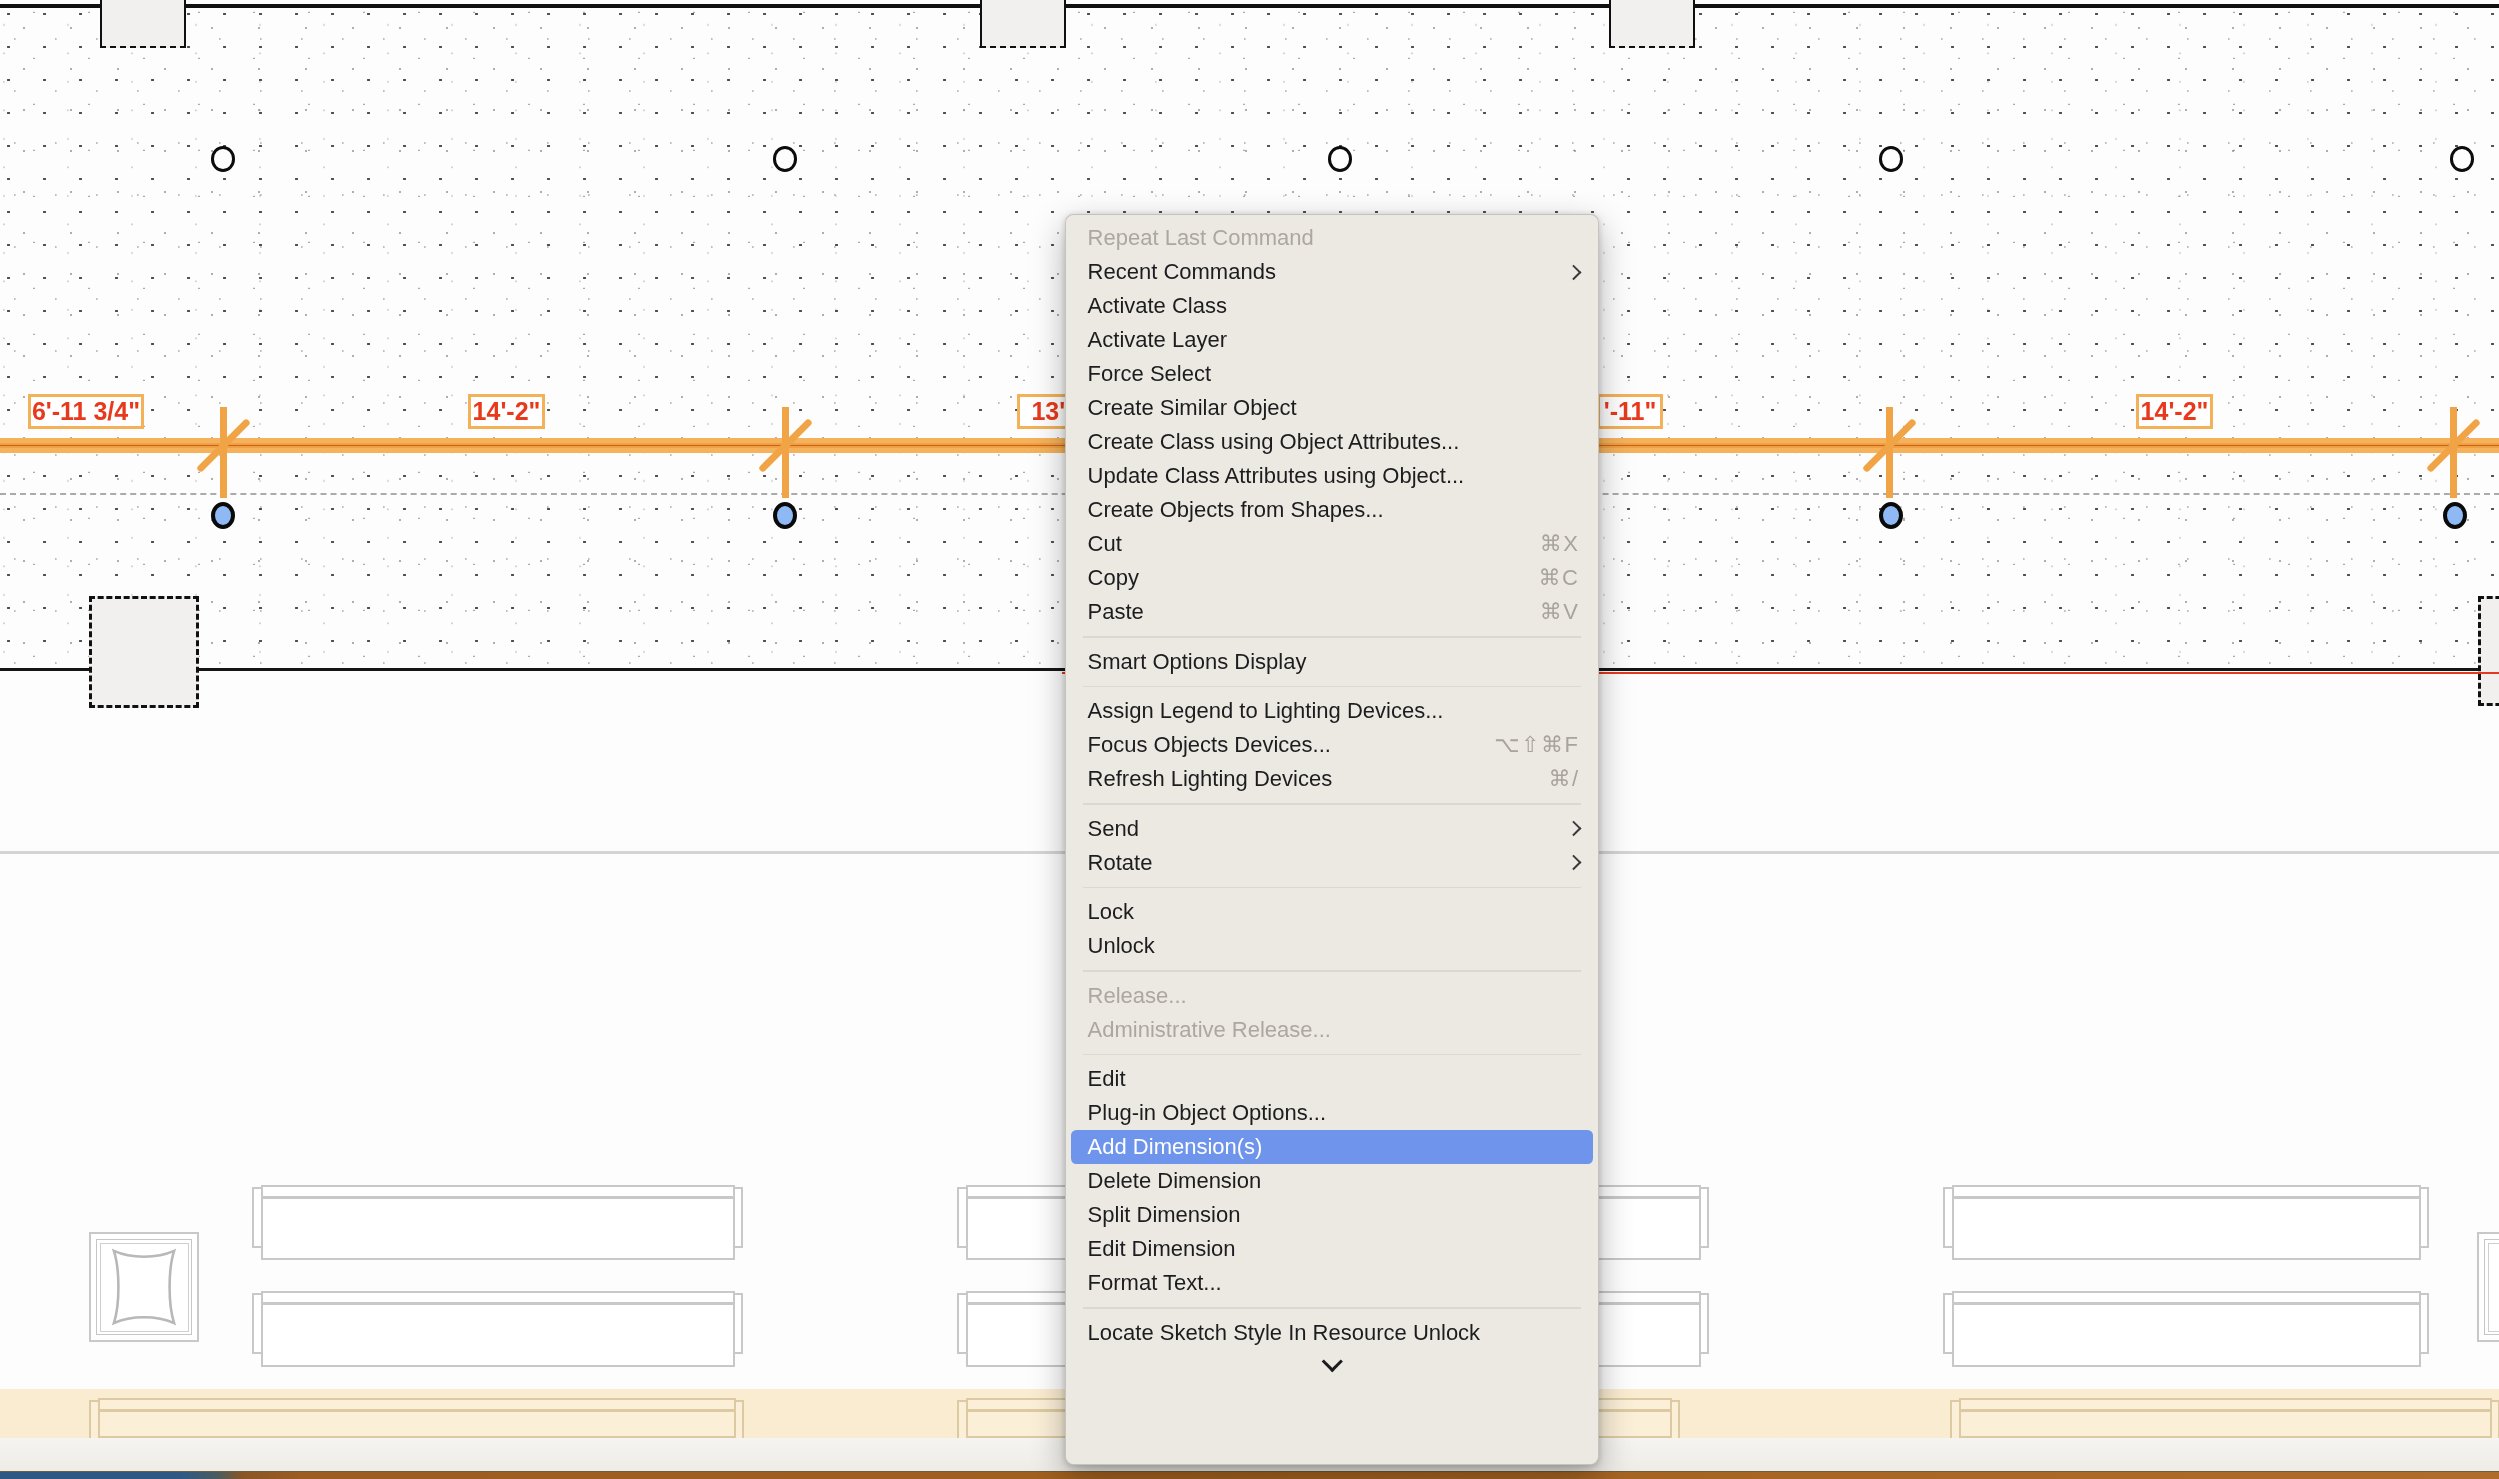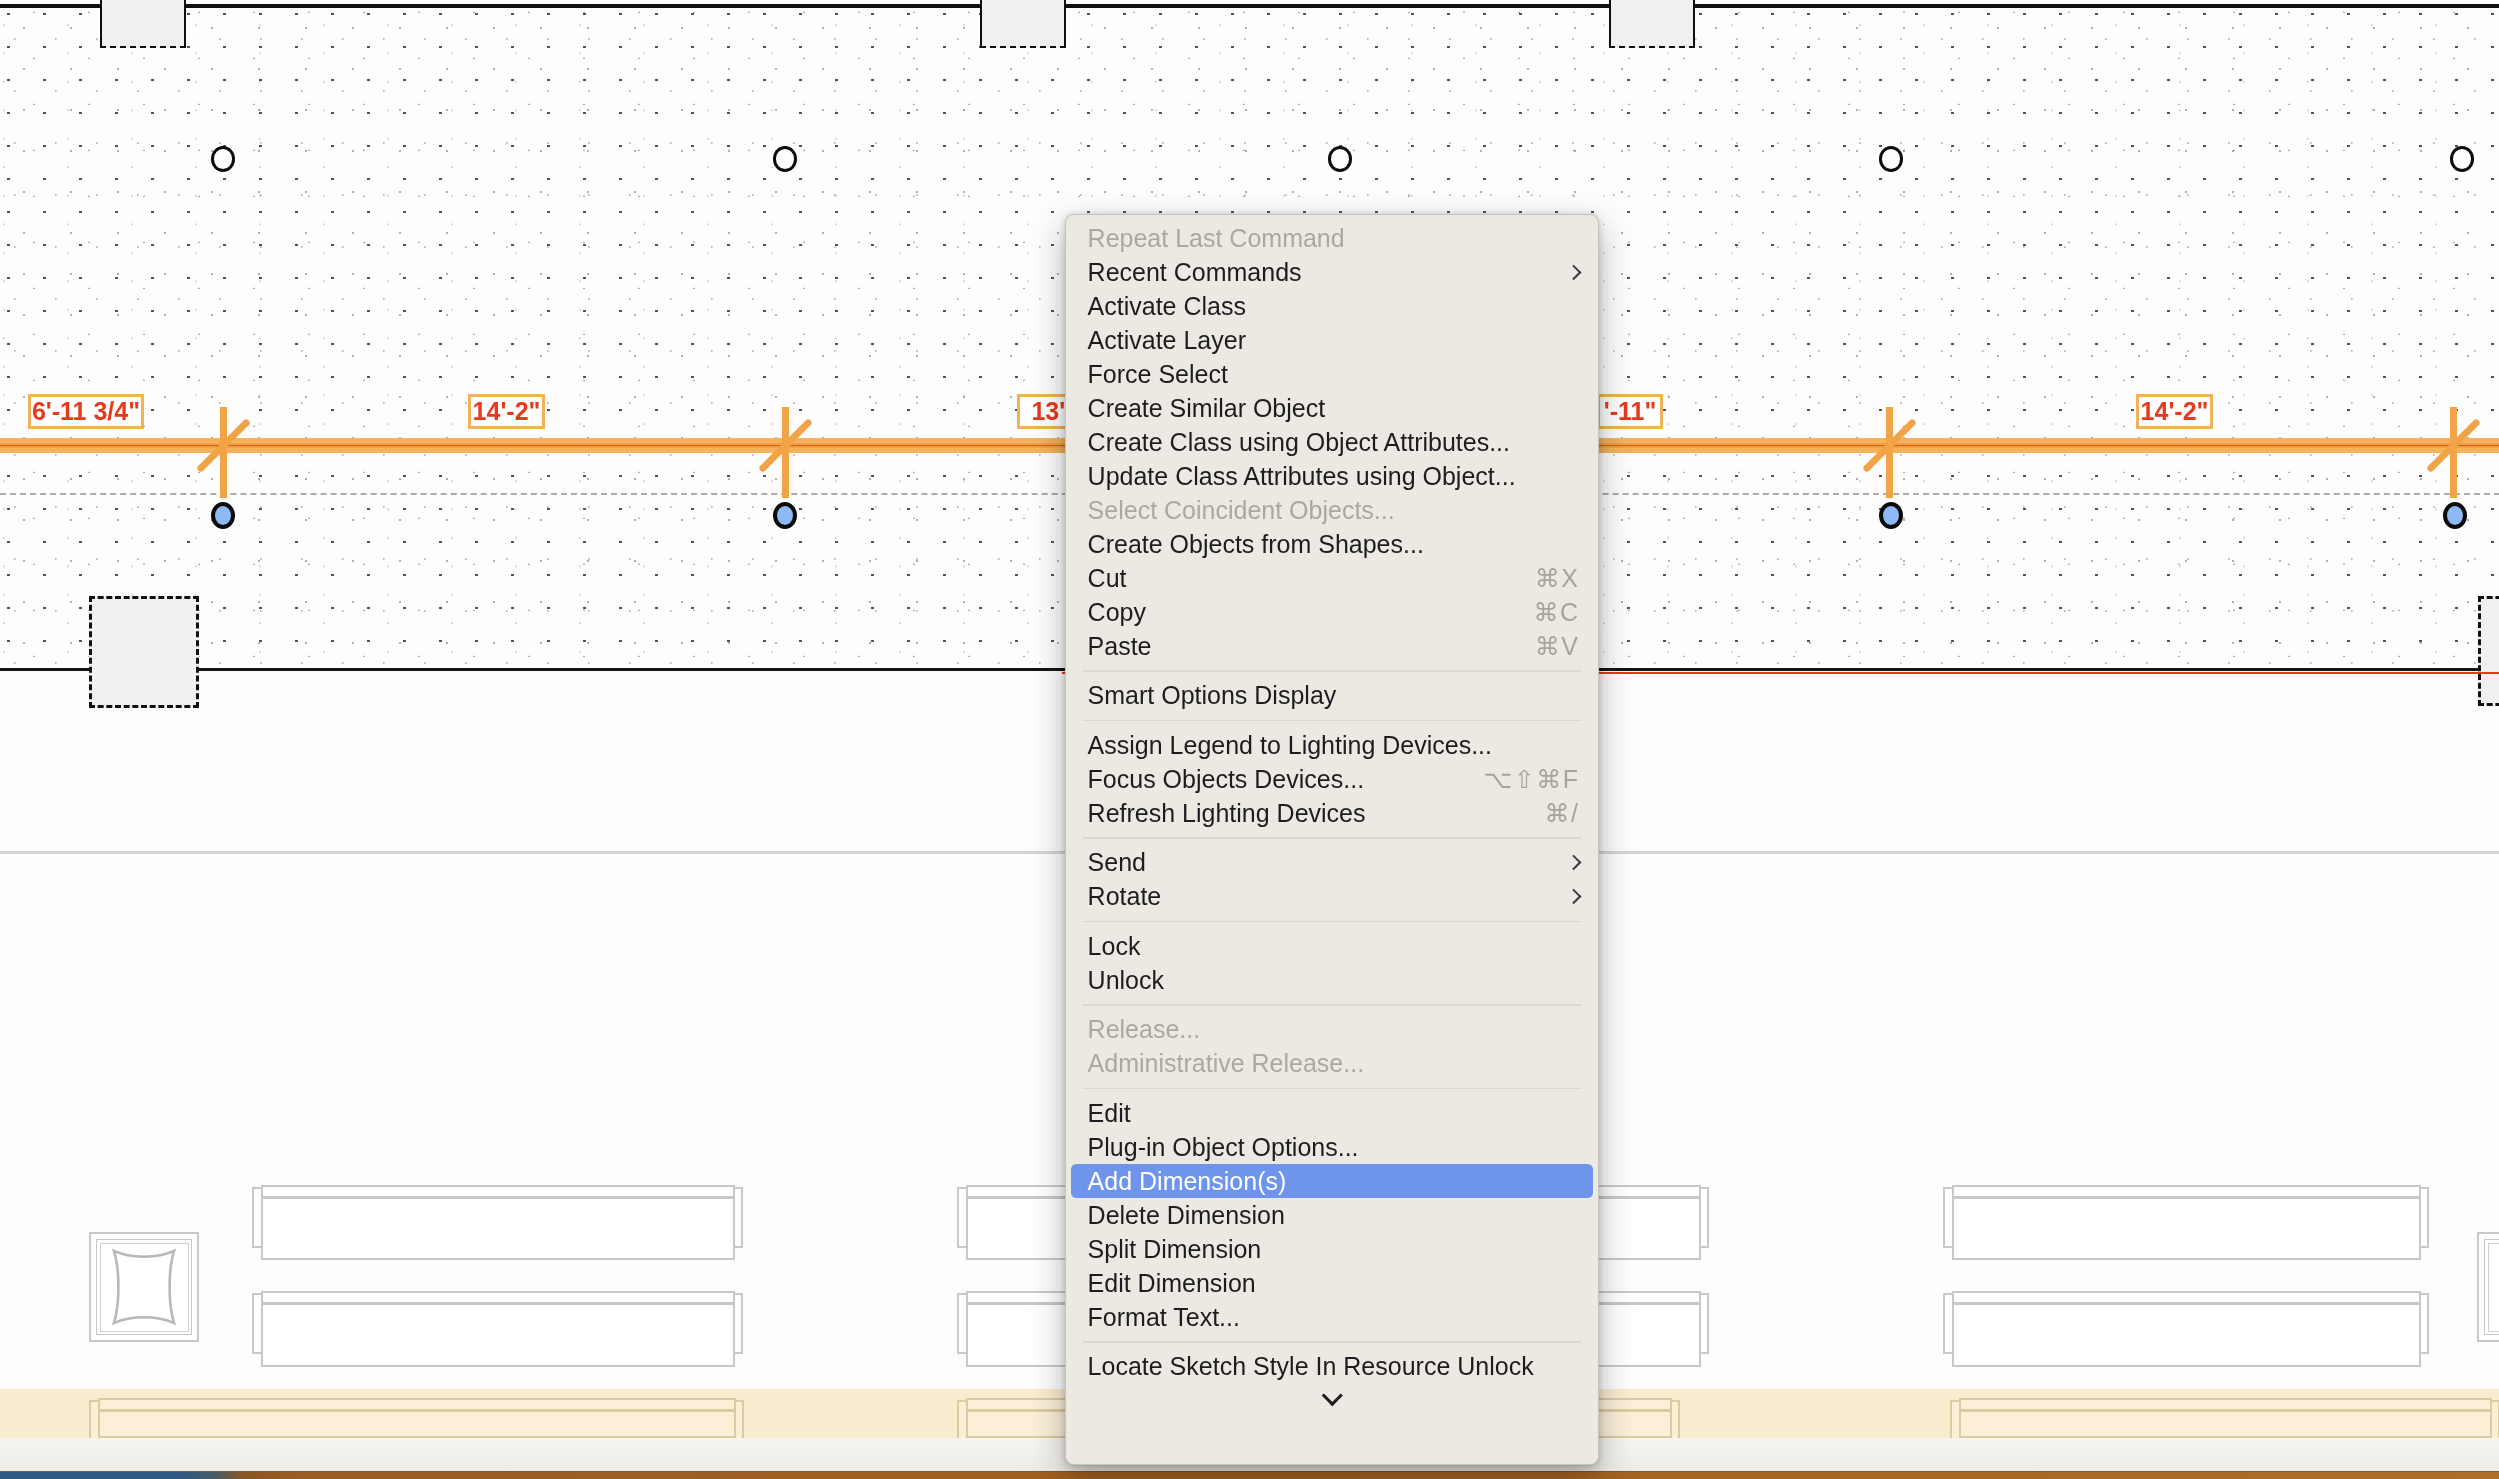--- a/index.html
+++ b/index.html
@@ -59,21 +59,21 @@
   #bottom-bar{left:0;top:1471px;width:2500px;height:8.5px;z-index:5;border-top:0.8px solid #6d5b43;
     background:linear-gradient(90deg,#2f5984 0%,#2f5984 7.3%,#4a5b60 8.7%,#8a5526 9.7%,#9c5c22 12%,#a2601f 50%,#af6c2a 100%);}
 
   
   #context-menu{left:1065px;top:214px;width:534px;height:1251px;z-index:50;
     background:#ece9e3;border:0.8px solid rgba(0,0,0,.16);border-radius:8.5px;
     box-shadow:0 12.3px 34px rgba(0,0,0,.30),0 1.5px 6.2px rgba(0,0,0,.18);
     padding:6.2px 0 3.1px 0;box-sizing:border-box;overflow:hidden;
     display:flex;flex-direction:column;}
   .mi{flex:0 0 34px;display:flex;align-items:center;padding:0 18.5px 0 21.6px;
-    font-size:25px;color:#1d1d1f;white-space:nowrap;}
+    font-size:22px;color:#1d1d1f;white-space:nowrap;}
   .mi.disabled{color:#aca79f;}
   .mi.hl{background:#6f94eb;color:#fff;border-radius:5.4px;margin:0 4.6px;padding:0 14px 0 17px;}
   .mi .sc{margin-left:auto;color:#a8a39b;letter-spacing:1.5px;}
   .mi .arrow{margin-left:auto;width:9.3px;height:9.3px;border-top:2.7px solid #3a3a3c;
     border-right:2.7px solid #3a3a3c;transform:rotate(45deg);}
   .msep{flex:0 0 1.5px;background:#dcd8d1;margin:7px 17px;}
   .more-row{flex:0 0 29px;display:flex;align-items:center;justify-content:center;}
   .chev-down{width:11.6px;height:11.6px;border-right:3.1px solid #1c1c1e;border-bottom:3.1px solid #1c1c1e;
     transform:rotate(45deg);margin-top:-6.2px;}
 </style>
@@ -211,23 +211,20 @@
       </div>
       <div class="mi">
         <span>Create Similar Object</span>
       </div>
       <div class="mi">
         <span>Create Class using Object Attributes...</span>
       </div>
       <div class="mi">
         <span>Update Class Attributes using Object...</span>
       </div>
-      <div class="mi disabled">
-        <span>Select Coincident Objects...</span>
-      </div>
       <div class="mi">
         <span>Create Objects from Shapes...</span>
       </div>
       <div class="mi">
         <span>Cut</span>
         <span class="sc">⌘X</span>
       </div>
       <div class="mi">
         <span>Copy</span>
         <span class="sc">⌘C</span>

